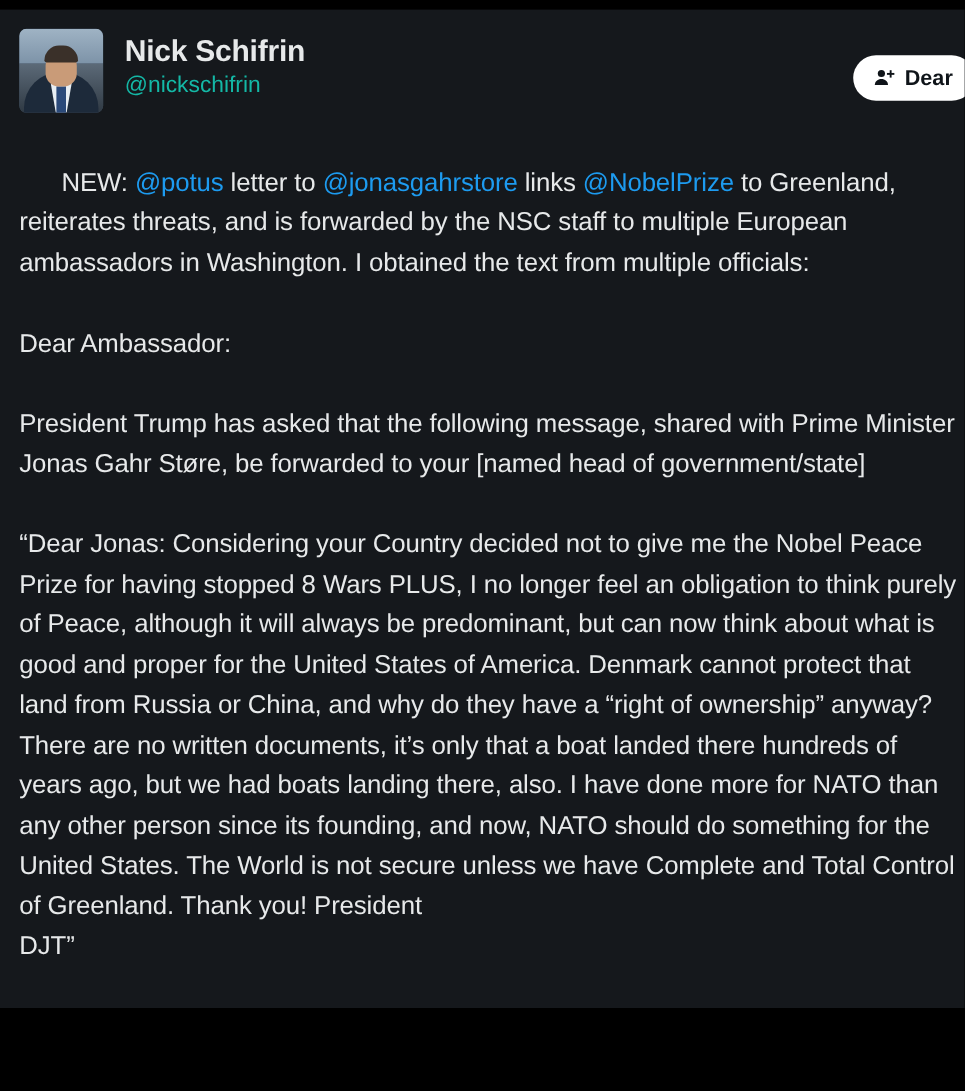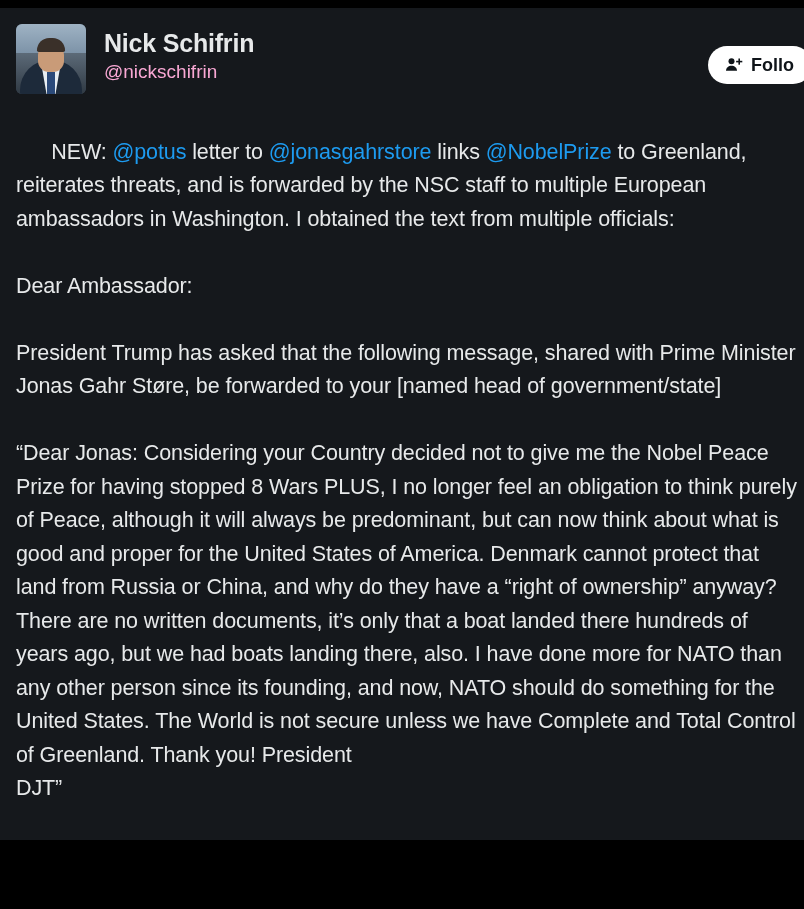--- a/index.html
+++ b/index.html
@@ -109,21 +109,21 @@
     padding-top: 4px;
   }
   .display-name {
     color: #e7e9ea;
     font-size: 25px;
     font-weight: bold;
     line-height: 30px;
     letter-spacing: -0.2px;
   }
   .handle {
-    color: #f9a8d4;
+    color: #14b8a6;
     font-size: 19px;
     line-height: 24px;
     margin-top: 2px;
   }
   .follow-button {
     position: absolute;
     right: -8px;
     top: 38px;
     background: #ffffff;
     color: #0f1419;
@@ -206,21 +206,21 @@
 
       <button class="follow-button">
         <span class="person-plus-icon">
           <svg viewBox="0 0 24 24" width="20" height="20" aria-hidden="true">
             <circle cx="9" cy="7.5" r="3.6" fill="#0f1419"></circle>
             <path d="M2.4 19c0-3.6 3-6 6.6-6s6.6 2.4 6.6 6z" fill="#0f1419"></path>
             <rect x="17.3" y="4.2" width="1.9" height="7.4" fill="#0f1419"></rect>
             <rect x="14.55" y="6.95" width="7.4" height="1.9" fill="#0f1419"></rect>
           </svg>
         </span>
-        <span class="follow-label">Follo</span>
+        <span class="follow-label">Dear</span>
       </button>
 
     </div>
 
     <div class="tweet-body">
       <span>NEW: </span><span class="mention">@potus</span><span> letter to </span><span class="mention">@jonasgahrstore</span><span> links </span><span class="mention">@NobelPrize</span><span> to Greenland, reiterates threats, and is forwarded by the NSC staff to multiple European ambassadors in Washington. I obtained the text from multiple officials:
 
 Dear Ambassador:
 
 President Trump has asked that the following message, shared with Prime Minister Jonas Gahr Støre, be forwarded to your [named head of government/state]

